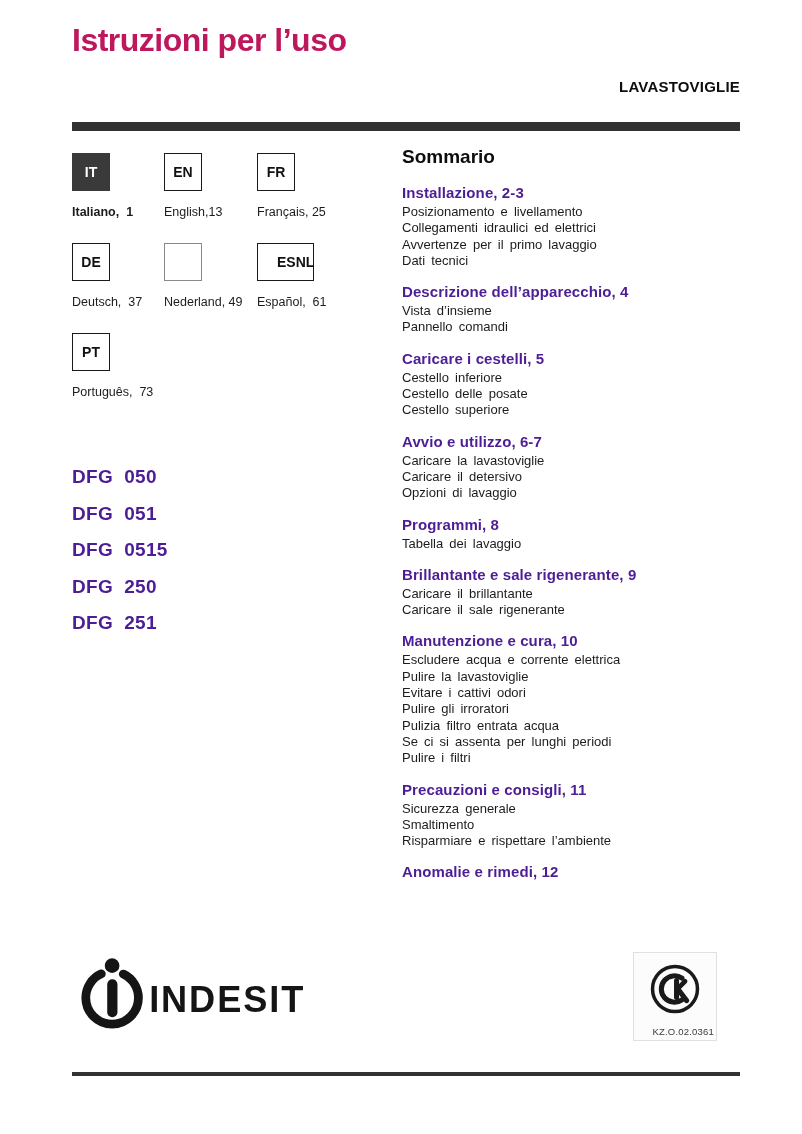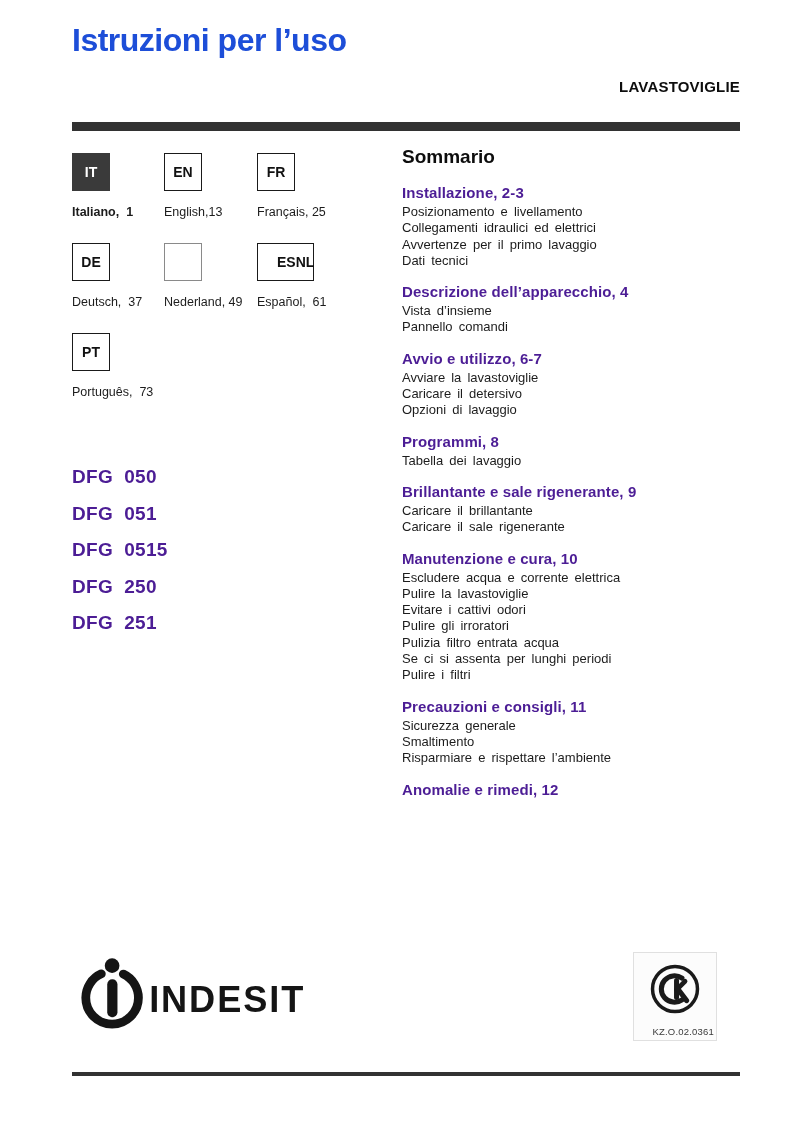--- a/index.html
+++ b/index.html
@@ -9,21 +9,21 @@
     margin:0 auto;
     background:#ffffff;
     font-family:"Liberation Sans","DejaVu Sans",sans-serif;
     color:#111;
     overflow:hidden;
   }
   
   .title{
     position:absolute;left:72px;top:22px;
     font-size:32px;font-weight:700;letter-spacing:-0.5px;
-    margin:0;color:#1d4ed8;
+    margin:0;color:#be185d;
   }
   .product-type{
     position:absolute;right:62px;top:78px;
     font-size:15px;font-weight:700;letter-spacing:0.2px;color:#0d0d0d;
   }
   .rule{position:absolute;left:72px;width:668px;background:#323232;}
   .rule.top{top:122px;height:9px;}
   .rule.bottom{top:1072px;height:4px;}
 
   
@@ -156,22 +156,28 @@
           <div class="toc-item">Collegamenti idraulici ed elettrici</div>
           <div class="toc-item">Avvertenze per il primo lavaggio</div>
           <div class="toc-item">Dati tecnici</div>
         </div>
         <div class="toc-section">
           <div class="toc-heading">Descrizione dell’apparecchio, 4</div>
           <div class="toc-item">Vista d’insieme</div>
           <div class="toc-item">Pannello comandi</div>
         </div>
         <div class="toc-section">
+          <div class="toc-heading">Caricare i cestelli, 5</div>
+          <div class="toc-item">Cestello inferiore</div>
+          <div class="toc-item">Cestello delle posate</div>
+          <div class="toc-item">Cestello superiore</div>
+        </div>
+        <div class="toc-section">
           <div class="toc-heading">Avvio e utilizzo, 6-7</div>
-          <div class="toc-item">Avviare la lavastoviglie</div>
+          <div class="toc-item">Caricare la lavastoviglie</div>
           <div class="toc-item">Caricare il detersivo</div>
           <div class="toc-item">Opzioni di lavaggio</div>
         </div>
         <div class="toc-section">
           <div class="toc-heading">Programmi, 8</div>
           <div class="toc-item">Tabella dei lavaggio</div>
         </div>
         <div class="toc-section">
           <div class="toc-heading">Brillantante e sale rigenerante, 9</div>
           <div class="toc-item">Caricare il brillantante</div>

